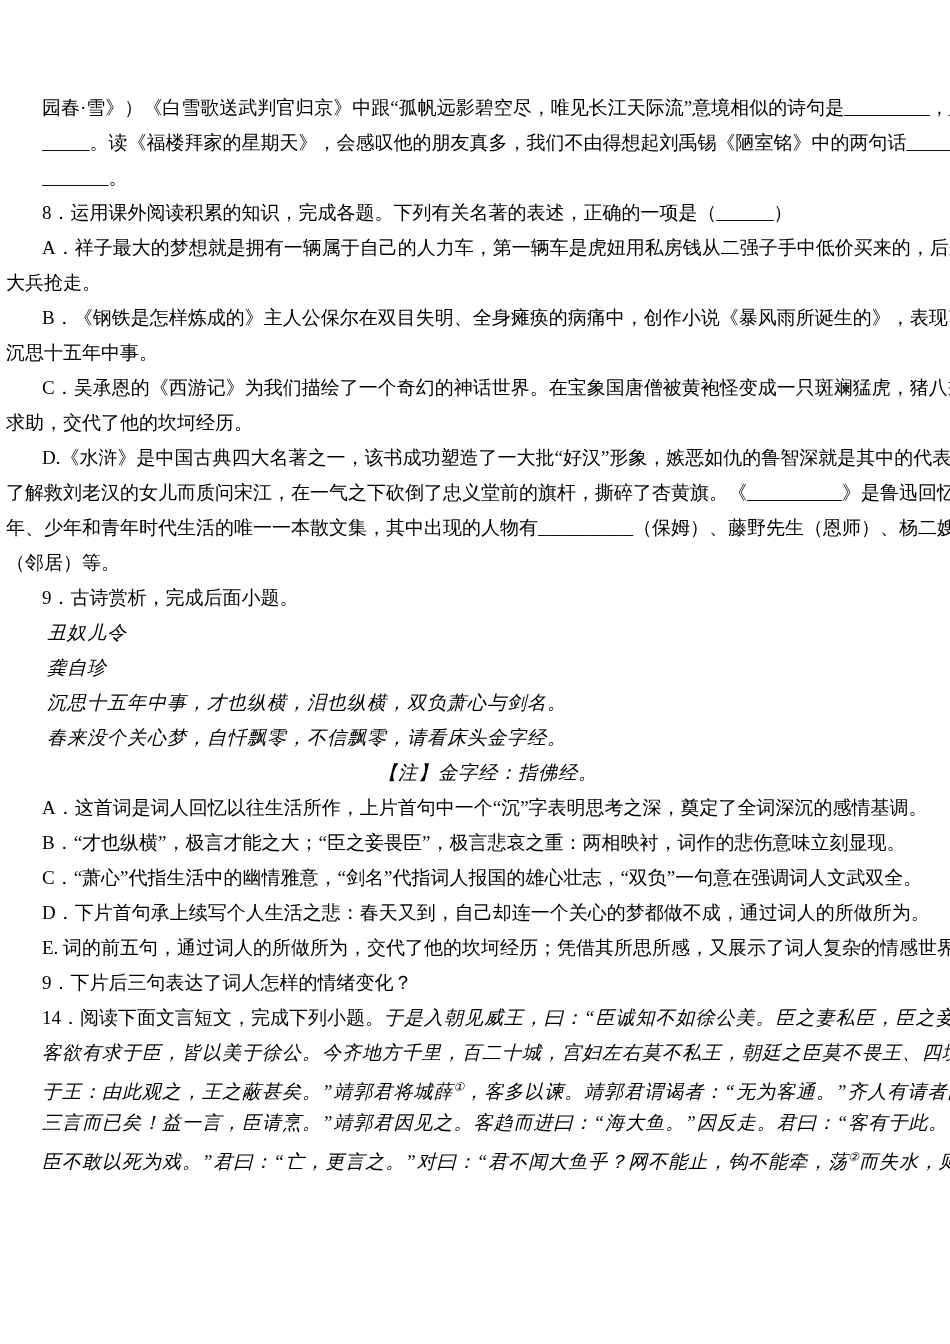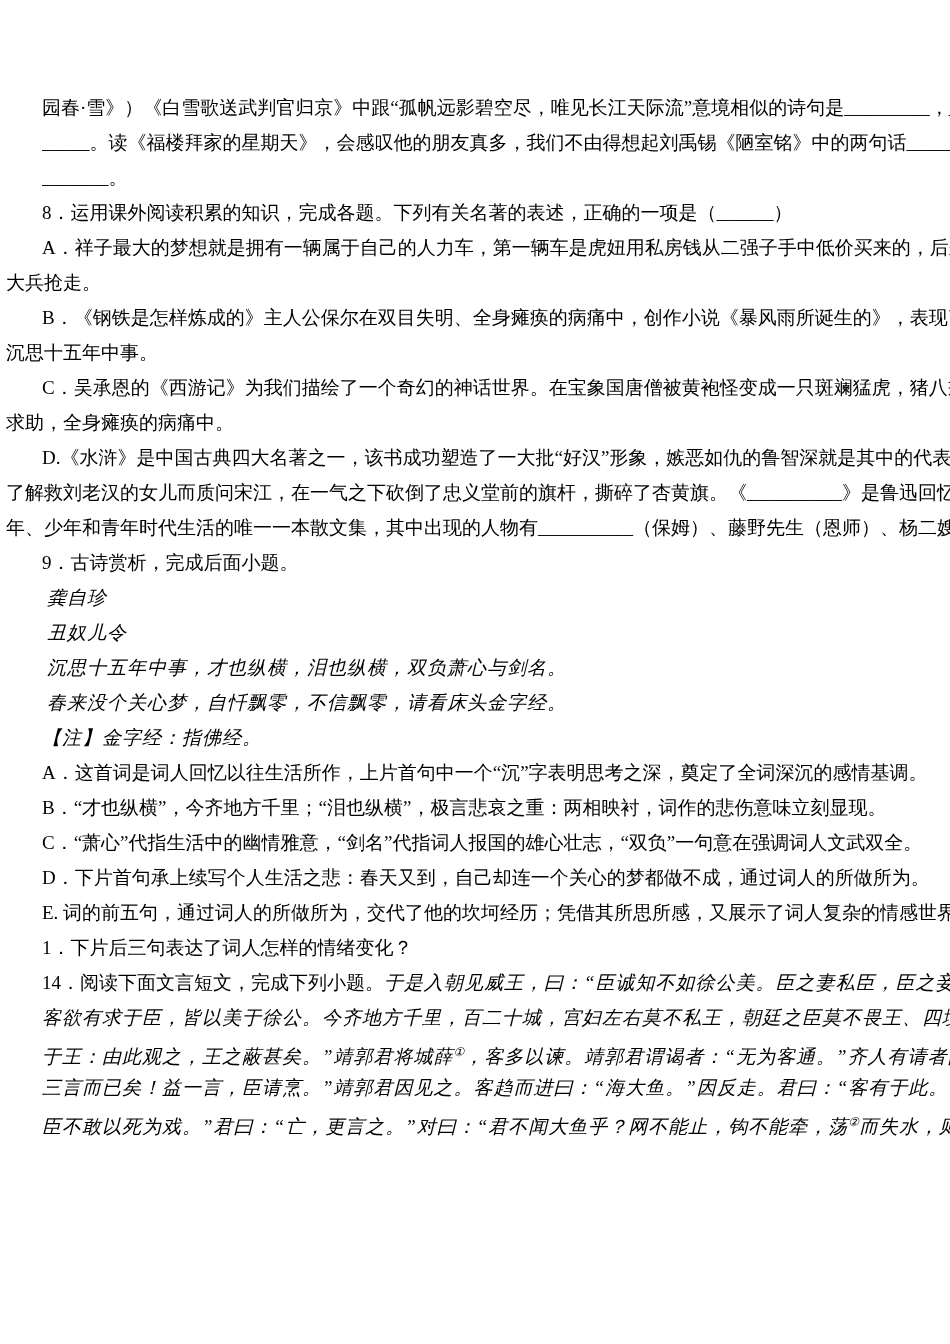--- a/index.html
+++ b/index.html
@@ -23,55 +23,56 @@
     height: 35px;
     line-height: 35px;
     font-size: 19px;
     white-space: pre;
     overflow: hidden;
   }
   
   .ind-a { margin-left: 42px; }   
   .ind-b { margin-left: 6px; }    
   .ind-c { margin-left: 47px; }   
-  .ind-d { margin-left: 42px; }   
+  .ind-d { margin-left: 26px; text-align: center; }   
   .part-song { }
   .part-bold { font-weight: bold; }
   .part-kai  { font-style: italic; letter-spacing: 1px; }
   .part-sup  { font-style: italic; font-size: 12px; vertical-align: super; letter-spacing: 0; }
 </style>
 </head>
 <body>
 
 <div class="page">
   <div class="doc-body">
       <div class="line ind-a"><span class="part-song">园春·雪》）《白雪歌送武判官归京》中跟“孤帆远影碧空尽，唯见长江天际流”意境相似的诗句是_________，_____</span></div>
       <div class="line ind-a"><span class="part-song">_____。读《福楼拜家的星期天》，会感叹他的朋友真多，我们不由得想起刘禹锡《陋室铭》中的两句话________，___</span></div>
       <div class="line ind-a"><span class="part-song">_______。</span></div>
       <div class="line ind-a"><span class="part-song">8．运用课外阅读积累的知识，完成各题。下列有关名著的表述，正确的一项是（______）</span></div>
       <div class="line ind-a"><span class="part-song">A．祥子最大的梦想就是拥有一辆属于自己的人力车，第一辆车是虎妞用私房钱从二强子手中低价买来的，后来却被</span></div>
       <div class="line ind-b"><span class="part-song">大兵抢走。</span></div>
       <div class="line ind-a"><span class="part-song">B．《钢铁是怎样炼成的》主人公保尔在双目失明、全身瘫痪的病痛中，创作小说《暴风雨所诞生的》，表现了他不向命</span></div>
       <div class="line ind-b"><span class="part-song">沉思十五年中事。</span></div>
       <div class="line ind-a"><span class="part-song">C．吴承恩的《西游记》为我们描绘了一个奇幻的神话世界。在宝象国唐僧被黄袍怪变成一只斑斓猛虎，猪八戒来到天宫</span></div>
-      <div class="line ind-b"><span class="part-song">求助，全身瘫痪的病痛中。</span></div>
+      <div class="line ind-b"><span class="part-song">求助，交代了他的坎坷经历。</span></div>
       <div class="line ind-a"><span class="part-song">D.《水浒》是中国古典四大名著之一，该书成功塑造了一大批“好汉”形象，嫉恶如仇的鲁智深就是其中的代表。他为</span></div>
       <div class="line ind-b"><span class="part-song">了解救刘老汉的女儿而质问宋江，在一气之下砍倒了忠义堂前的旗杆，撕碎了杏黄旗。《__________》是鲁迅回忆童</span></div>
       <div class="line ind-b"><span class="part-song">年、少年和青年时代生活的唯一一本散文集，其中出现的人物有__________（保姆）、藤野先生（恩师）、杨二嫂</span></div>
+      <div class="line ind-b"><span class="part-song">（邻居）等。</span></div>
       <div class="line ind-a"><span class="part-song">9．古诗赏析，完成后面小题。</span></div>
+      <div class="line ind-c"><span class="part-kai">丑奴儿令</span></div>
       <div class="line ind-c"><span class="part-kai">龚自珍</span></div>
-      <div class="line ind-c"><span class="part-kai">丑奴儿令</span></div>
       <div class="line ind-c"><span class="part-kai">沉思十五年中事，才也纵横，泪也纵横，双负萧心与剑名。</span></div>
       <div class="line ind-c"><span class="part-kai">春来没个关心梦，自忏飘零，不信飘零，请看床头金字经。</span></div>
       <div class="line ind-d"><span class="part-kai">【注】金字经：指佛经。</span></div>
       <div class="line ind-a"><span class="part-song">A．这首词是词人回忆以往生活所作，上片首句中一个“沉”字表明思考之深，奠定了全词深沉的感情基调。</span></div>
-      <div class="line ind-a"><span class="part-song">B．“才也纵横”，今齐地方千里；“泪也纵横”，极言悲哀之重：两相映衬，词作的悲伤意味立刻显现。</span></div>
+      <div class="line ind-a"><span class="part-song">B．“才也纵横”，极言才能之大；“臣之妾畏臣”，极言悲哀之重：两相映衬，词作的悲伤意味立刻显现。</span></div>
       <div class="line ind-a"><span class="part-song">C．“萧心”代指生活中的幽情雅意，“剑名”代指词人报国的雄心壮志，“双负”一句意在强调词人文武双全。</span></div>
       <div class="line ind-a"><span class="part-song">D．下片首句承上续写个人生活之悲：春天又到，自己却连一个关心的梦都做不成，通过词人的所做所为。</span></div>
       <div class="line ind-a"><span class="part-song">E. 词的前五句，通过词人的所做所为，交代了他的坎坷经历；凭借其所思所感，又展示了词人复杂的情感世界。</span></div>
-      <div class="line ind-a"><span class="part-song">1．下片后三句表达了词人怎样的情绪变化？</span></div>
+      <div class="line ind-a"><span class="part-song">9．下片后三句表达了词人怎样的情绪变化？</span></div>
       <div class="line ind-a"><span class="part-song">14．阅读下面文言短文，完成下列小题。</span><span class="part-kai">于是入朝见威王，曰：“臣诚知不如徐公美。臣之妻私臣，臣之妾畏臣，臣之</span></div>
       <div class="line ind-a"><span class="part-kai">客欲有求于臣，皆以美于徐公。今齐地方千里，百二十城，宫妇左右莫不私王，朝廷之臣莫不畏王、四境之内莫不有求</span></div>
       <div class="line ind-a"><span class="part-kai">于王：由此观之，王之蔽甚矣。”靖郭君将城薛</span><span class="part-sup">①</span><span class="part-kai">，客多以谏。靖郭君谓谒者：“无为客通。”齐人有请者曰：“臣请</span></div>
       <div class="line ind-a"><span class="part-kai">三言而已矣！益一言，臣请烹。”靖郭君因见之。客趋而进曰：“海大鱼。”因反走。君曰：“客有于此。”客曰：“鄙</span></div>
       <div class="line ind-a"><span class="part-kai">臣不敢以死为戏。”君曰：“亡，更言之。”对曰：“君不闻大鱼乎？网不能止，钩不能牵，荡</span><span class="part-sup">②</span><span class="part-kai">而失水，则蝼蚁得意</span></div>
     </div>
 </div>
 
 </body></html>

